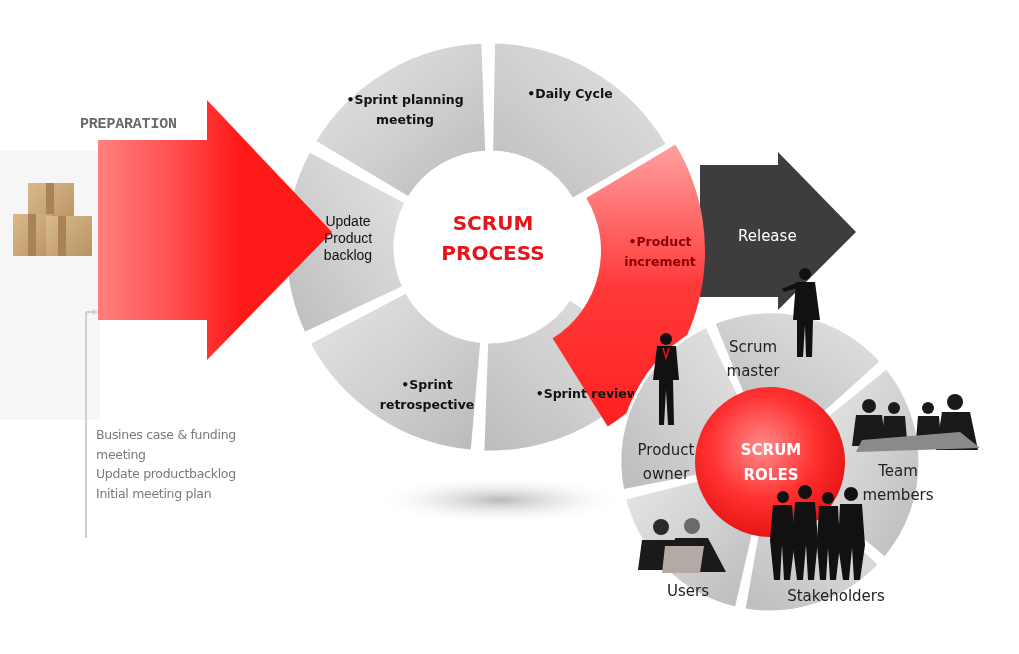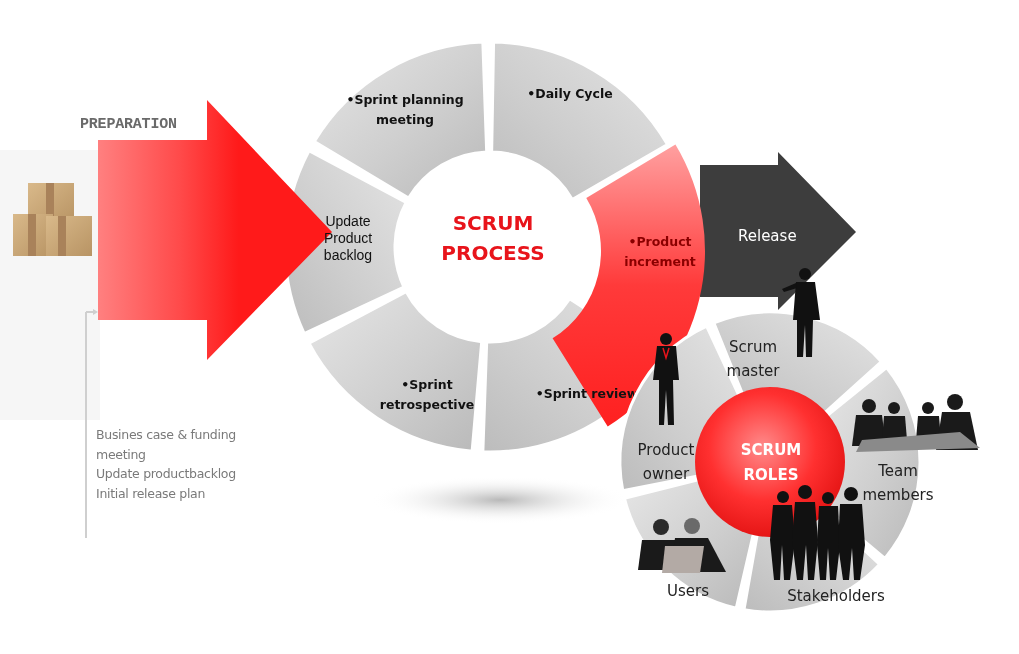--- a/index.html
+++ b/index.html
@@ -158,15 +158,15 @@
     <circle cx="851" cy="494" r="7"></circle>
         <path d="M840,504 L862,504 L865,545 L860,580 L854,580 L852,548 L849,580 L843,580 L838,545 Z"></path>
   </g>
 </svg>
 
 <div id="prep-title">PREPARATION</div>
 <ul id="prep-list">
   <li>Busines case &amp; funding</li>
   <li>meeting</li>
   <li>Update productbacklog</li>
-  <li>Initial release plan</li>
+  <li>Initial meeting plan</li>
 </ul>
 </div>
 
 </body></html>

